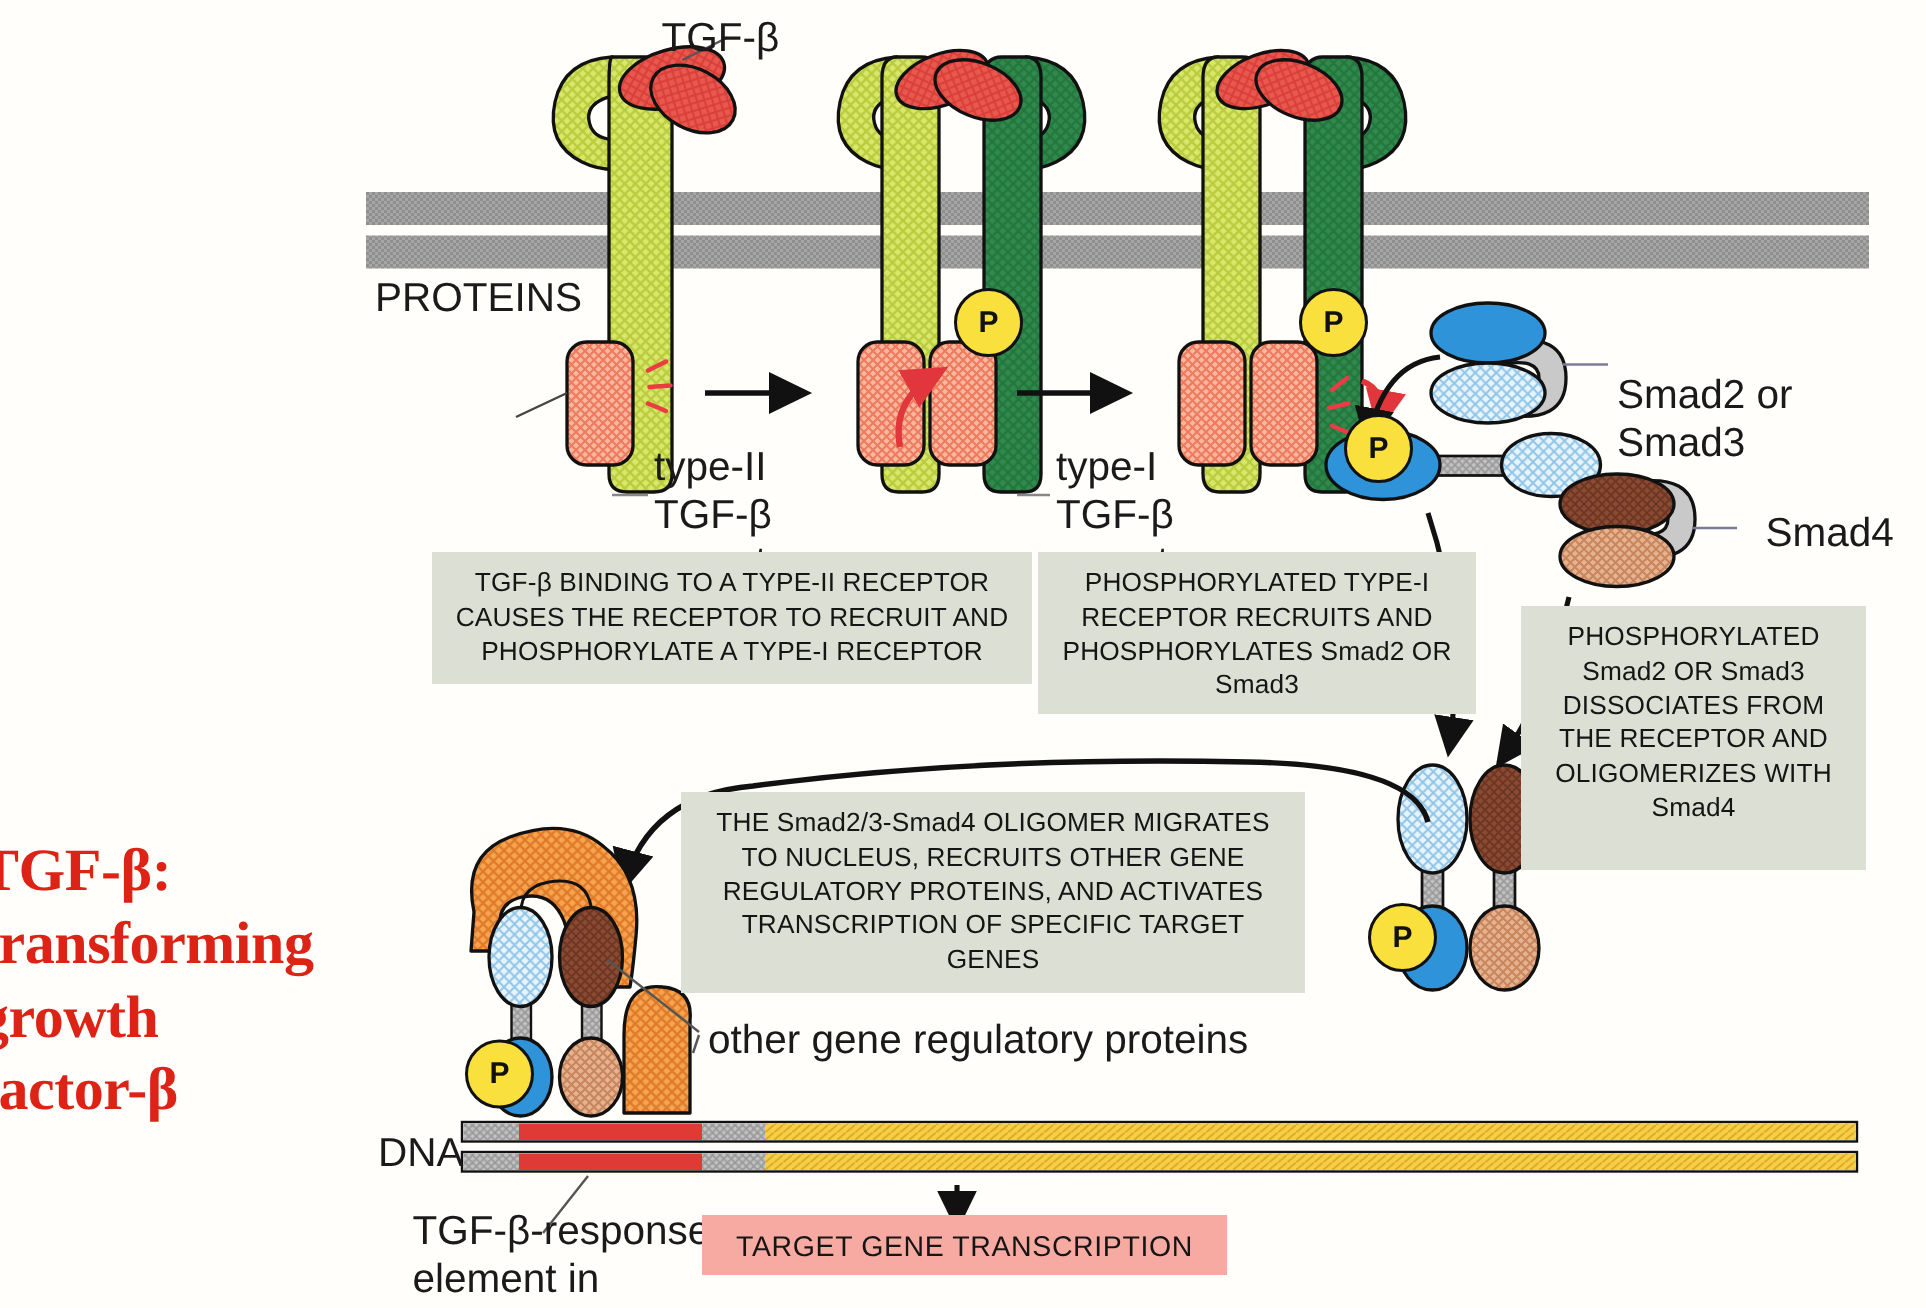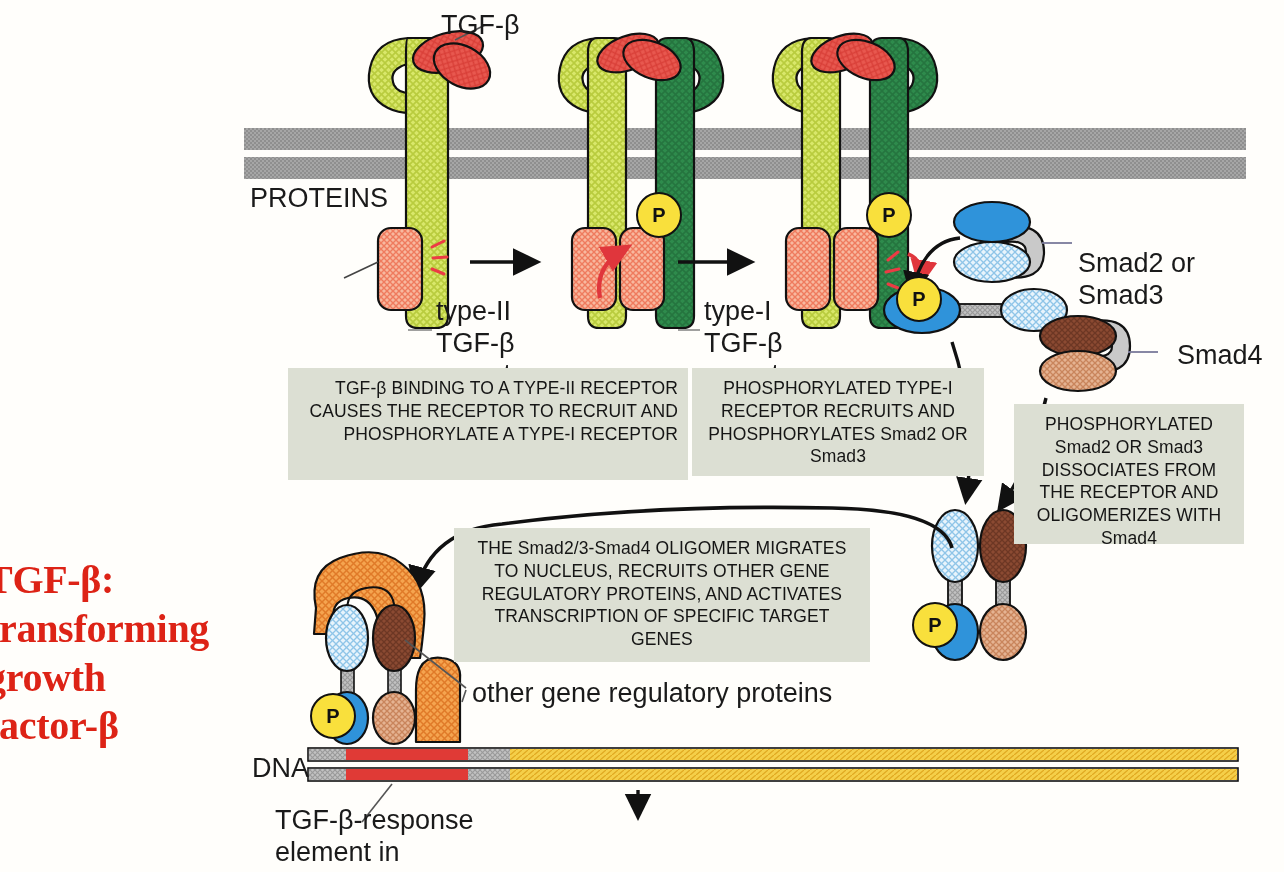--- a/index.html
+++ b/index.html
@@ -298,37 +298,38 @@
 <div class="pglyph" style="left:636px;top:192px;width:42px;height:42px;border-radius:50%;background:#f9e03c;border:2px solid #111;">P</div>
 
 <div class="pglyph" style="left:866px;top:192px;width:42px;height:42px;border-radius:50%;background:#f9e03c;border:2px solid #111;">P</div>
 
 <div class="pglyph" style="left:896px;top:276px;width:42px;height:42px;border-radius:50%;background:#f9e03c;border:2px solid #111;">P</div>
 
 <div class="pglyph" style="left:912px;top:602px;width:42px;height:42px;border-radius:50%;background:#f9e03c;border:2px solid #111;">P</div>
 
 <div class="pglyph" style="left:310px;top:693px;width:42px;height:42px;border-radius:50%;background:#f9e03c;border:2px solid #111;">P</div>
 
-<div class="caption" style="left:288px;top:368px;width:400px;height:112px;text-align:right;">TGF-β BINDING TO A TYPE-II
+<div class="caption" style="left:288px;top:368px;width:400px;height:88px;">TGF-β BINDING TO A TYPE-II
 RECEPTOR CAUSES THE RECEPTOR
 TO RECRUIT AND PHOSPHORYLATE
 A TYPE-I RECEPTOR</div>
 
 <div class="caption" style="left:692px;top:368px;width:292px;height:108px;">PHOSPHORYLATED TYPE-I
 RECEPTOR RECRUITS AND
 PHOSPHORYLATES Smad2
 OR Smad3</div>
 
-<div class="caption" style="left:1014px;top:404px;width:230px;height:140px;">PHOSPHORYLATED
+<div class="caption" style="left:1014px;top:404px;width:230px;height:176px;">PHOSPHORYLATED
 Smad2 OR Smad3
 DISSOCIATES FROM
 THE RECEPTOR AND
 OLIGOMERIZES WITH
 Smad4</div>
 
 <div class="caption" style="left:454px;top:528px;width:416px;height:134px;">THE Smad2/3-Smad4 OLIGOMER
 MIGRATES TO NUCLEUS, RECRUITS
 OTHER GENE REGULATORY PROTEINS,
 AND ACTIVATES TRANSCRIPTION OF
 SPECIFIC TARGET GENES</div>
 
+<div class="ttbox" style="left:468px;top:810px;width:350px;height:40px;">TARGET GENE TRANSCRIPTION</div>
 
 </div>
 
 </body></html>

